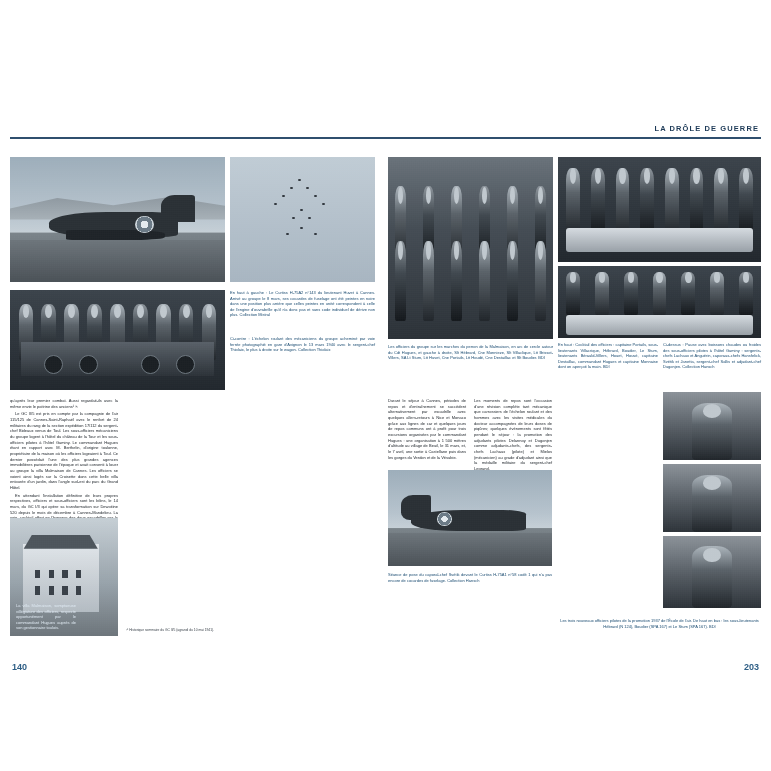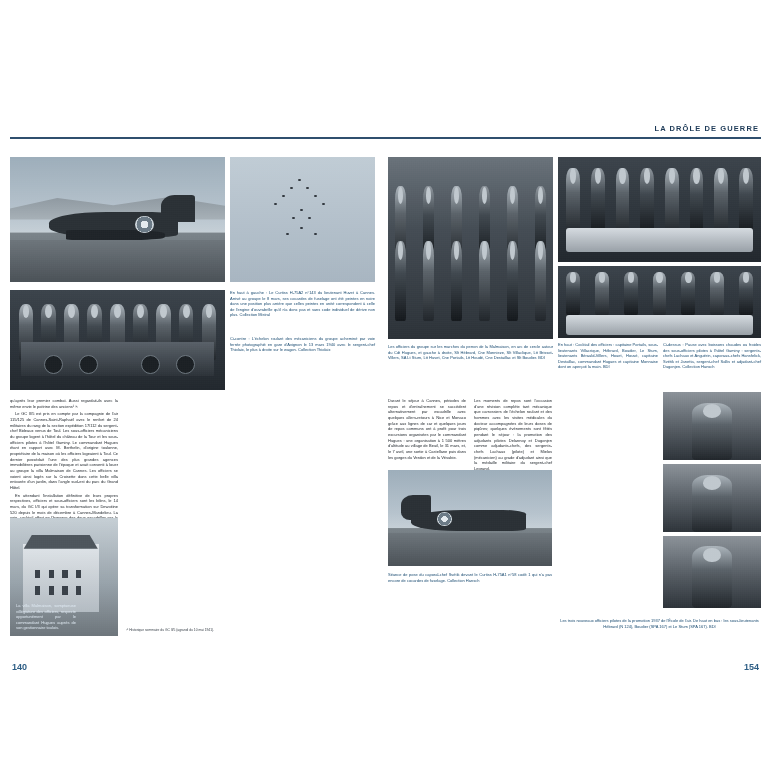--- a/index.html
+++ b/index.html
@@ -526,15 +526,15 @@
   <div class="photo" style="left:663px; top:536px; width:98px; height:72px;">
     <div class="ph-inner portrait-photo"></div>
     <div class="fig" style="position:absolute; left:30%; top:14%; width:40%; height:86%;">
       <div class="fig-head"></div>
     </div>
     <div class="grain"></div>
   </div>
 
   <div class="caption" style="left:558px; top:618px; width:203px; text-align:center;">Les trois nouveaux officiers pilotes de la promotion 1937 de l'École de l'air. De haut en bas : les sous-lieutenants Hébrard (N 124), Boudier (SPA 167) et Le Stum (SPA 167). BDI</div>
 
-  <div class="folio right">154</div>
+  <div class="folio right">203</div>
 
 </div>
 
 </body></html>

